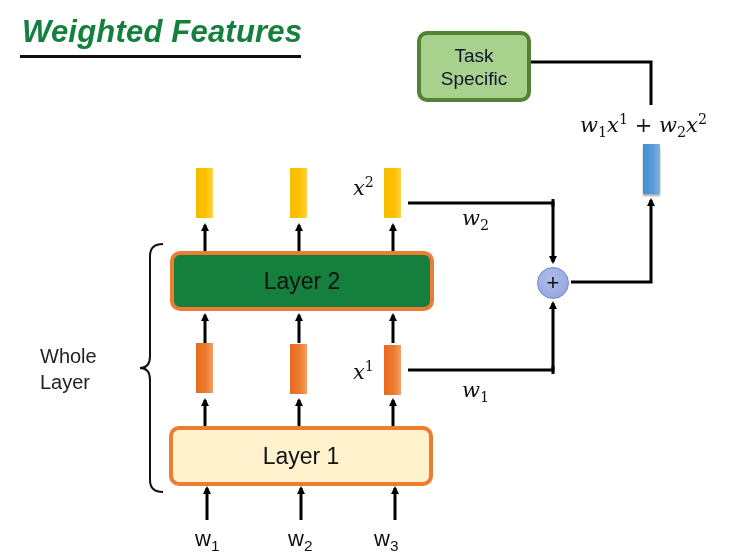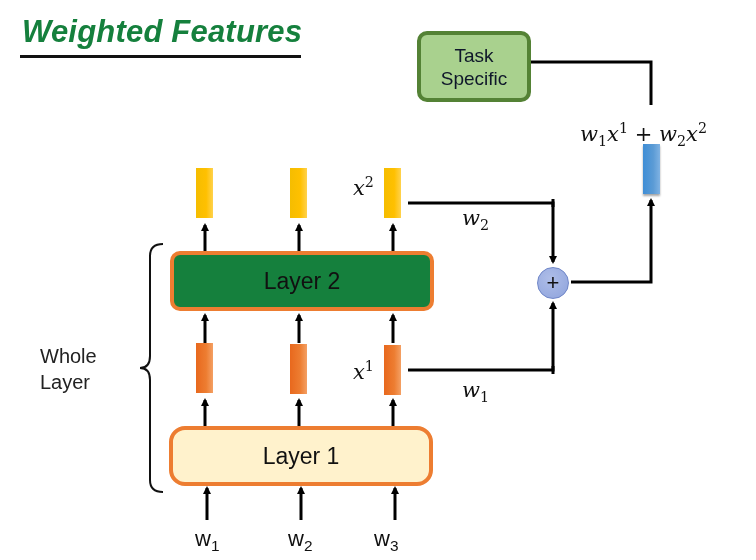--- a/index.html
+++ b/index.html
@@ -11,21 +11,21 @@
   #title-underline { left: 20px; top: 55px; width: 281px; height: 3px; background: #111; }
   .math { font-family: "DejaVu Serif", "Liberation Serif", serif; font-style: italic; color: #111; }
   .math sub, .math sup { font-style: normal; font-size: 0.68em; }
   .task-box { left: 405px; top: 31px; width: 106px; height: 63px; background: #a9d18e;
               border: 4px solid #548235; border-radius: 10px; box-sizing: content-box;
               display: flex; align-items: center; justify-content: center; text-align: center;
               font-size: 19px; line-height: 23px; color: #0f172a; margin-left: 12px; }
   .layer-box { border: 4px solid #ed7d31; border-radius: 10px; display: flex;
                align-items: center; justify-content: center; font-size: 23px; color: #111; }
   #layer2 { left: 170px; top: 251px; width: 256px; height: 52px; background: #15803d; }
-  #layer1 { left: 169px; top: 426px; width: 256px; height: 52px; background: #fff2cc; border-radius: 16px; }
+  #layer1 { left: 169px; top: 426px; width: 256px; height: 52px; background: #fff2cc; }
   .bar { width: 17px; height: 50px; }
   .bar.yellow { background: linear-gradient(90deg, #f5bd00 0%, #ffc000 60%, #ffd24d 100%); }
   .bar.orange { background: linear-gradient(90deg, #e8681d 0%, #ed7d31 60%, #f4a064 100%); }
   .bar.blue { background: linear-gradient(90deg, #3f8ed6 0%, #5b9bd5 60%, #7fb2e3 100%);
               box-shadow: 0 2px 2px rgba(0,0,0,0.35); }
   #plus-circle { left: 537px; top: 267px; width: 30px; height: 30px; border-radius: 50%;
                  background: radial-gradient(circle at 40% 35%, #aebde8, #8ea3dc);
                  border: 1px solid #6f86c8; display: flex; align-items: center; justify-content: center;
                  font-size: 22px; color: #111; line-height: 1; }
   .plain-label { font-size: 20px; color: #222; line-height: 26px; }
@@ -76,21 +76,21 @@
 <div class="abs" id="title">Weighted Features</div>
 <div class="abs" id="title-underline"></div>
 
 <div class="abs task-box">
   <div>
     <div>Task</div>
     <div>Specific</div>
   </div>
 </div>
 
-<div class="abs math" style="left:580px;top:120px;font-size:21px;white-space:nowrap;">
+<div class="abs math" style="left:580px;top:111px;font-size:21px;white-space:nowrap;">
   <span>w</span><sub>1</sub><span>x</span><sup>1</sup>
   <span style="font-style:normal">+</span>
   <span>w</span><sub>2</sub><span>x</span><sup>2</sup>
 </div>
 
 <div class="abs bar blue" style="left:643px;top:144px;"></div>
 
 <div class="abs" id="plus-circle">
     <span>+</span>
   </div>

